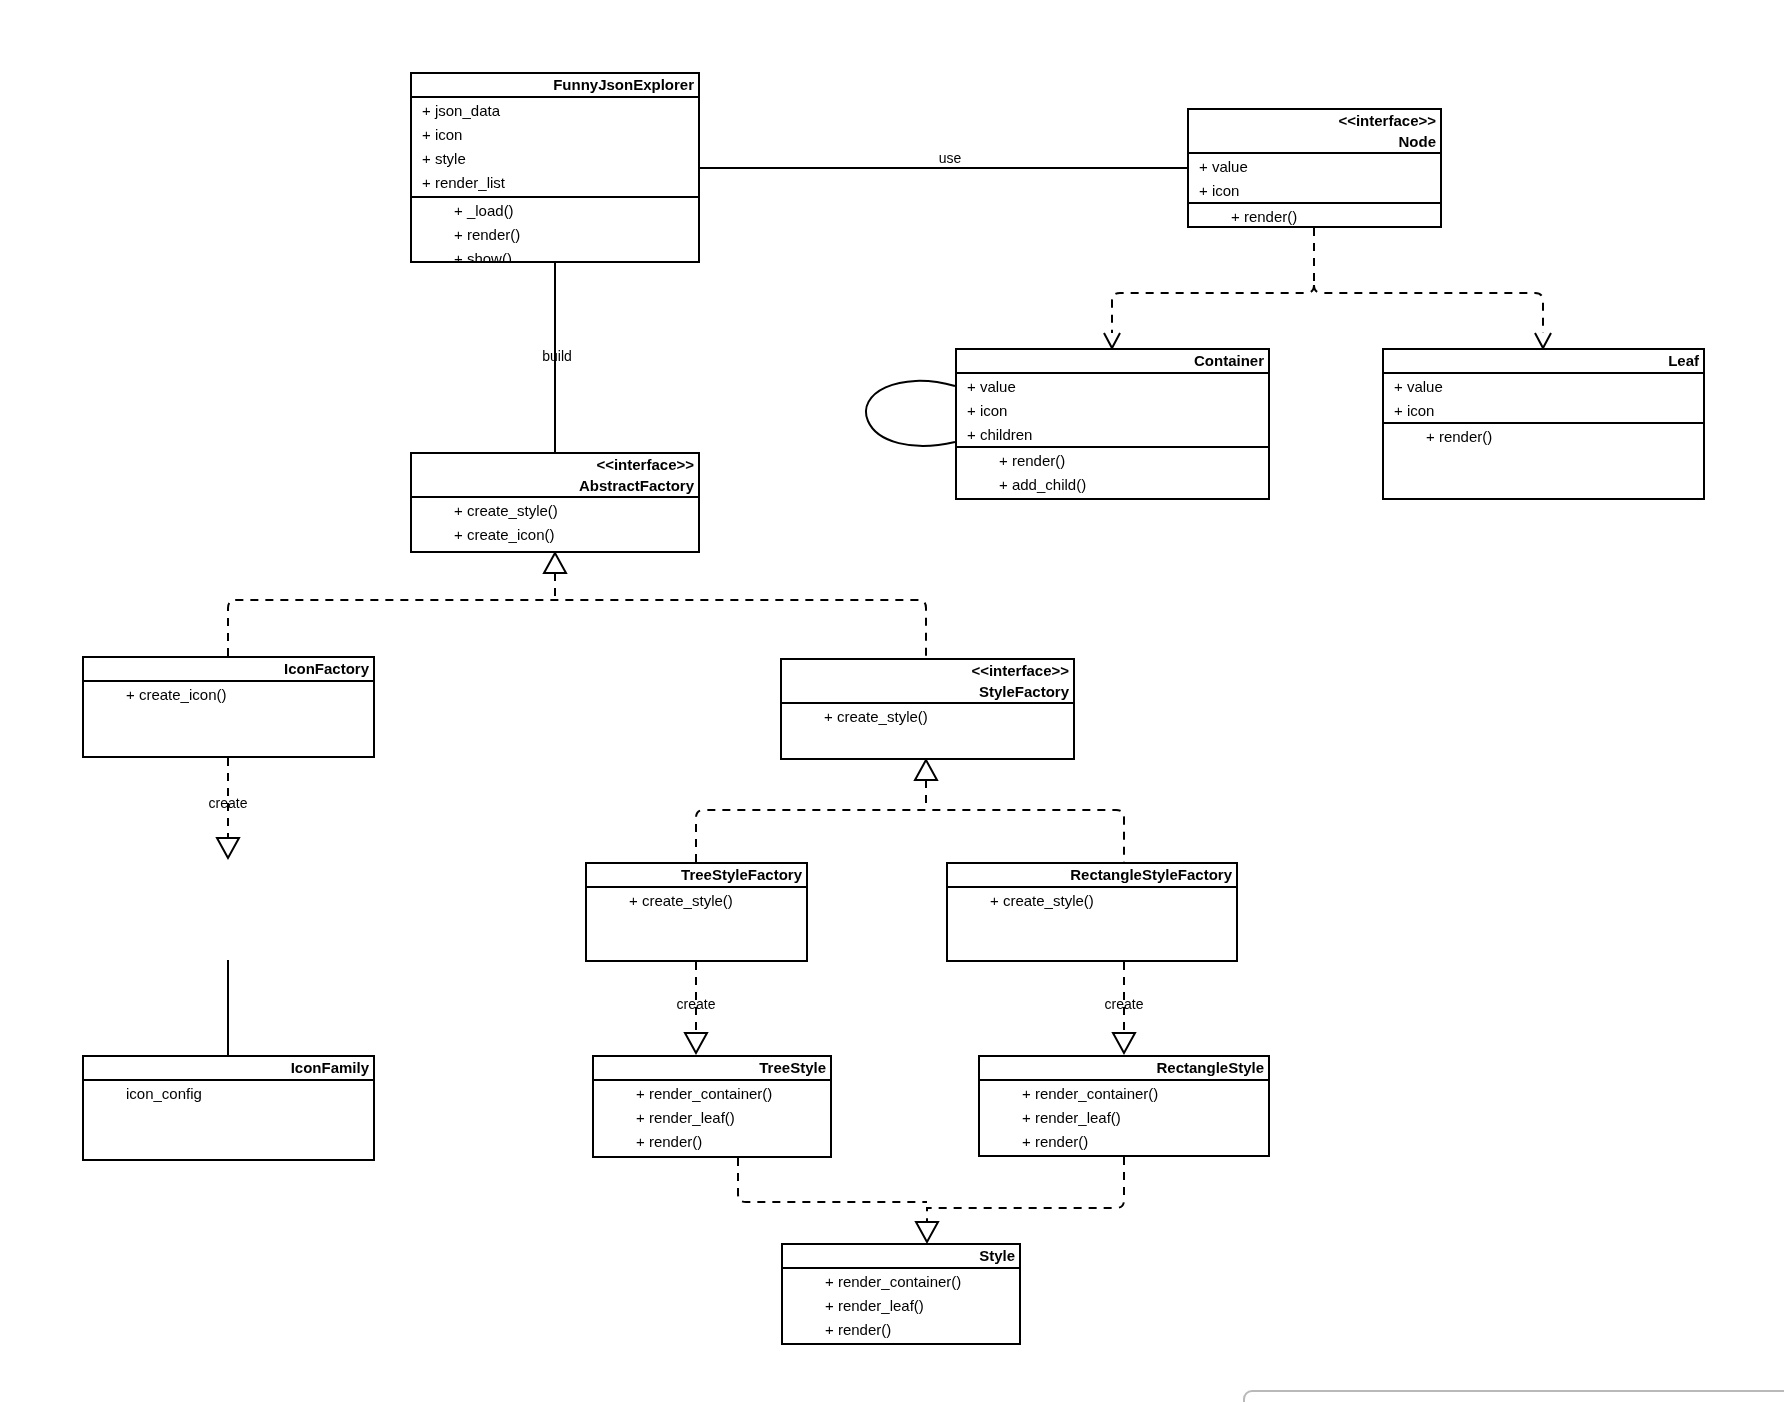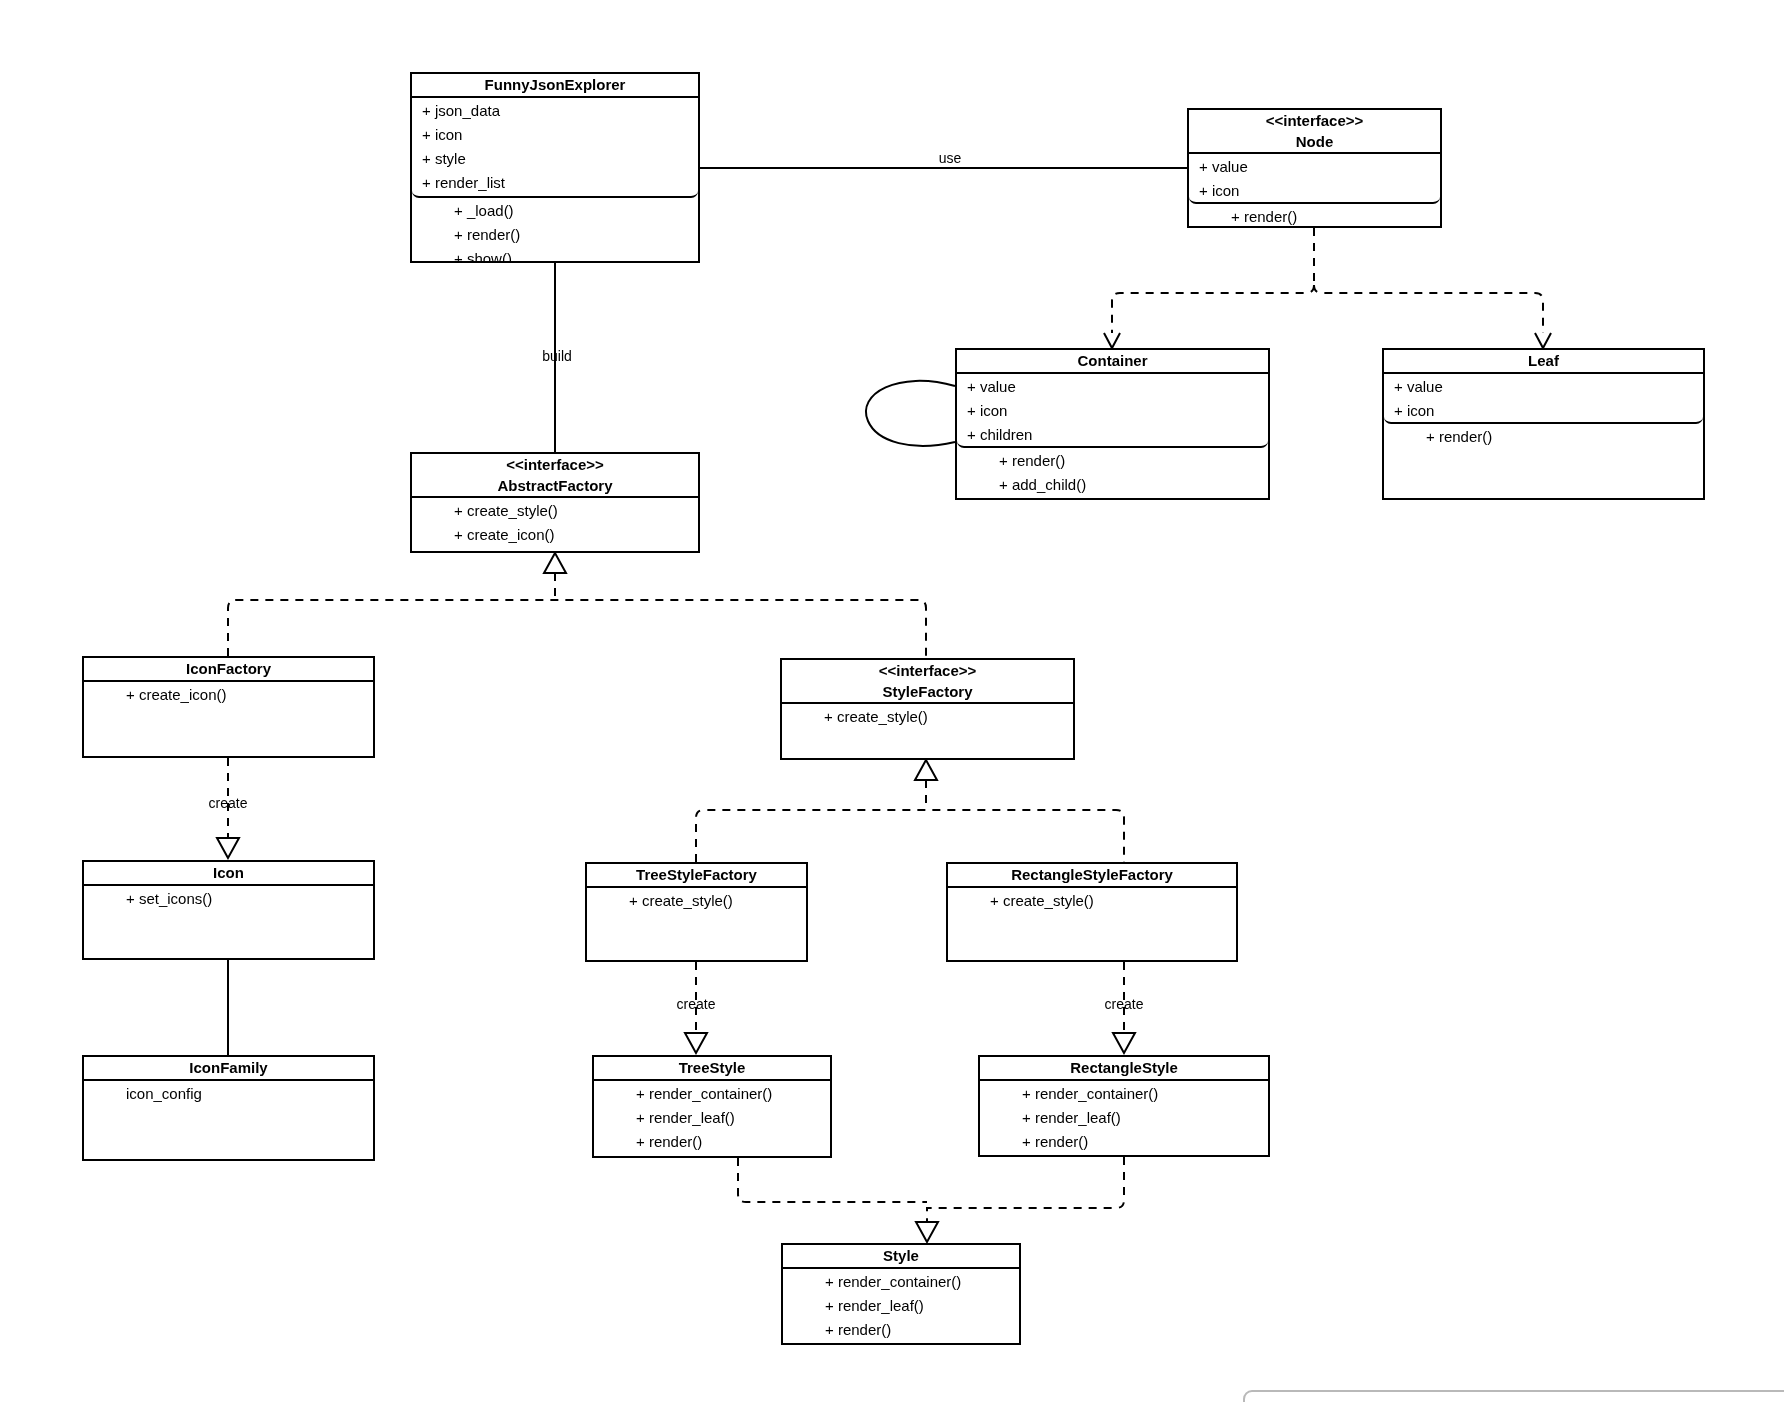--- a/index.html
+++ b/index.html
@@ -17,28 +17,28 @@
     box-sizing:border-box;
     border:2px solid #000;
     background:#fff;
     display:flex;
     flex-direction:column;
     font-size:15px;
     line-height:24px;
   }
   .uml-title{
     border-bottom:2px solid #000;
-    text-align:center;
+    text-align:right;
     font-weight:bold;
     flex:0 0 auto;
     padding:0 4px;
   }
   .uml-title .tline{line-height:22px;height:22px;}
   .uml-title.two .tline{line-height:21px;height:21px;}
-  .comp{flex:0 0 auto;padding:1px 0;overflow:hidden;border-radius:7px;}
+  .comp{flex:0 0 auto;padding:1px 0;overflow:hidden;}
   .comp.div{border-bottom:2px solid #000;}
   .comp.last{flex:1 1 auto;margin-left:32px;}
   .row{padding:0 10px;white-space:nowrap;}
   .edge-label{
     position:absolute;
     transform:translateX(-50%);
     font-size:14px;
     line-height:17px;
     background:transparent;
   }
@@ -177,28 +177,20 @@
   <div class="uml-class" style="left:780px;top:658px;width:295px;height:102px">
     <div class="uml-title two">
       <div class="tline">&lt;&lt;interface&gt;&gt;</div>
       <div class="tline">StyleFactory</div>
     </div>
     <div class="comp last">
       <div class="row">+ create_style()</div>
     </div>
   </div>
 
-  <div class="uml-class" style="left:82px;top:860px;width:293px;height:100px">
-    <div class="uml-title">
-        <div class="tline">Icon</div>
-      </div>
-    <div class="comp last">
-      <div class="row">+ set_icons()</div>
-    </div>
-  </div>
 
   <div class="uml-class" style="left:82px;top:1055px;width:293px;height:106px">
     <div class="uml-title">
         <div class="tline">IconFamily</div>
       </div>
     <div class="comp last">
       <div class="row">icon_config</div>
     </div>
   </div>
 

